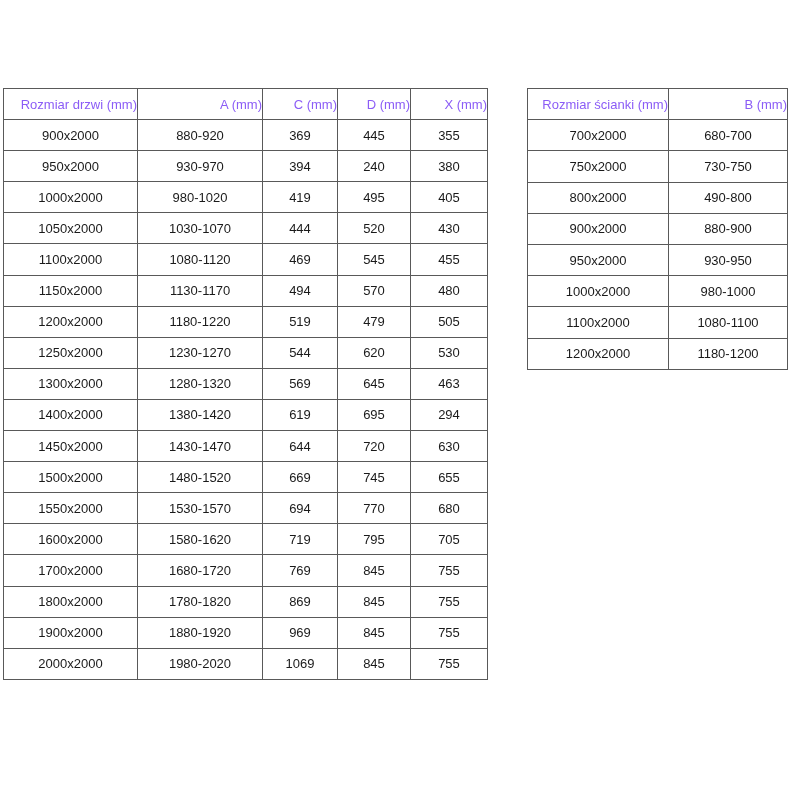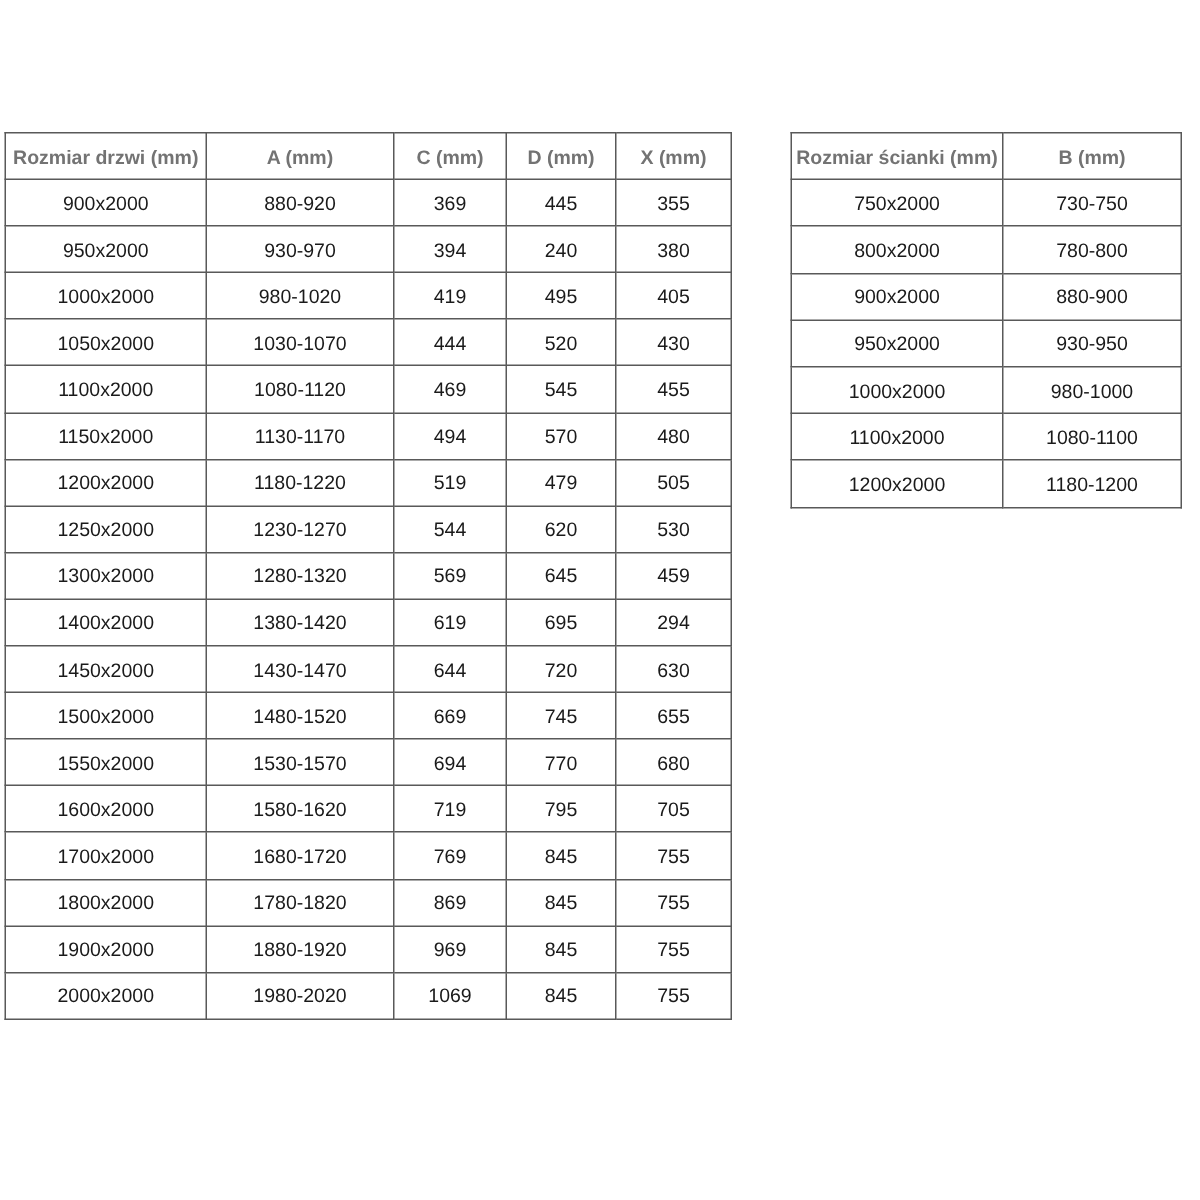--- a/index.html
+++ b/index.html
@@ -31,22 +31,23 @@
     border: 1px solid #595959;
     text-align: center;
     vertical-align: middle;
     padding: 0;
     font-size: 13px;
     line-height: 1;
     overflow: hidden;
     white-space: nowrap;
   }
   table.spec th {
-    font-weight: bold;
-    color: #737373;
+    font-weight: normal;
+    color: #8b5cf6;
+    text-align: right;
   }
   table.spec td {
     font-weight: normal;
     color: #1a1a1a;
   }
   #doors-table {
     left: 3px;
     top: 88px;
     width: 484px;
   }
@@ -135,21 +136,21 @@
           <td>1230-1270</td>
           <td>544</td>
           <td>620</td>
           <td>530</td>
         </tr>
         <tr>
           <td>1300x2000</td>
           <td>1280-1320</td>
           <td>569</td>
           <td>645</td>
-          <td>459</td>
+          <td>463</td>
         </tr>
         <tr>
           <td>1400x2000</td>
           <td>1380-1420</td>
           <td>619</td>
           <td>695</td>
           <td>294</td>
         </tr>
         <tr>
           <td>1450x2000</td>
@@ -216,26 +217,30 @@
       <col style="width:119px">
     </colgroup>
     <thead>
         <tr>
           <th>Rozmiar ścianki (mm)</th>
           <th>B (mm)</th>
         </tr>
       </thead>
     <tbody>
         <tr>
+          <td>700x2000</td>
+          <td>680-700</td>
+        </tr>
+        <tr>
           <td>750x2000</td>
           <td>730-750</td>
         </tr>
         <tr>
           <td>800x2000</td>
-          <td>780-800</td>
+          <td>490-800</td>
         </tr>
         <tr>
           <td>900x2000</td>
           <td>880-900</td>
         </tr>
         <tr>
           <td>950x2000</td>
           <td>930-950</td>
         </tr>
         <tr>

